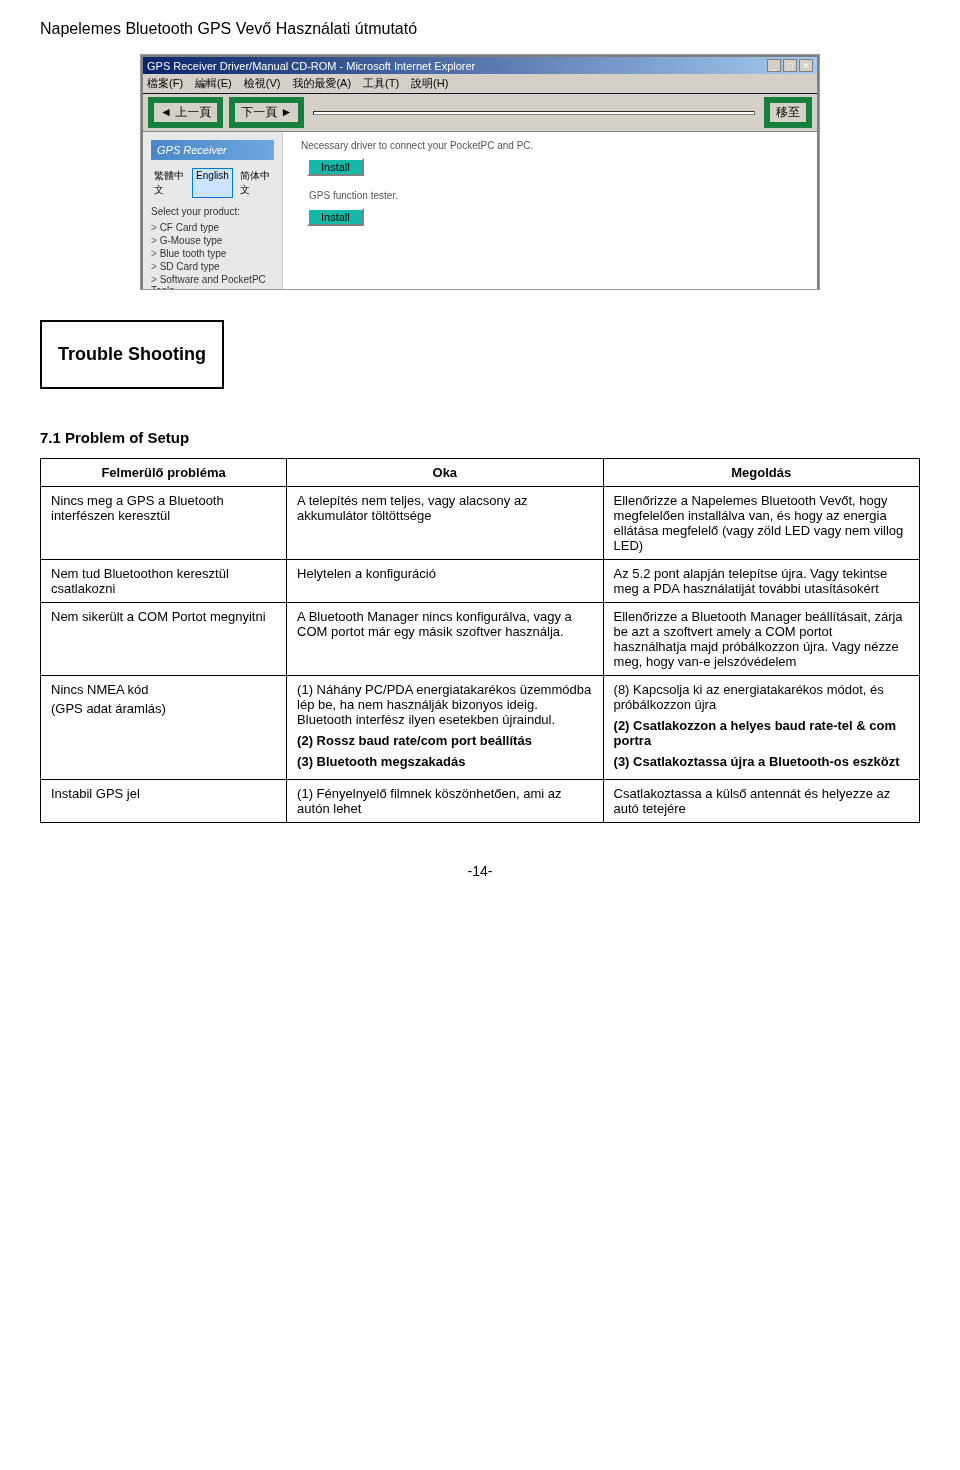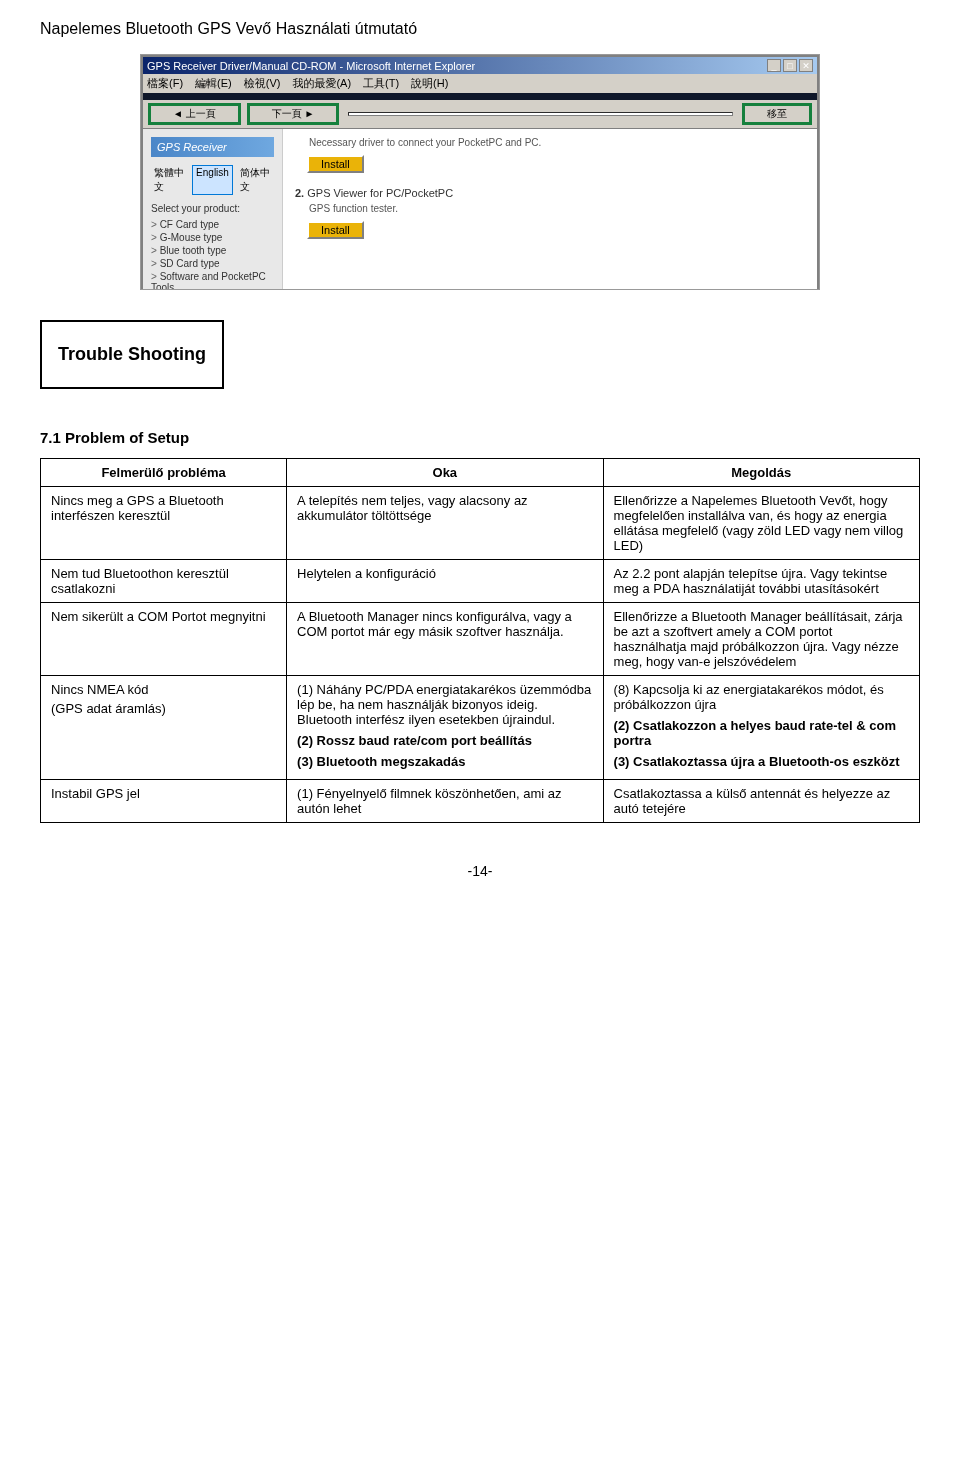--- a/index.html
+++ b/index.html
@@ -66,21 +66,21 @@
       display: flex;
       align-items: center;
       justify-content: center;
       cursor: pointer;
     }
 
     .ie-menubar {
       background: #d4d0c8;
       padding: 2px 4px;
       font-size: 11px;
-      border-bottom: 7px solid #0f172a;
+      border-bottom: 1px solid #0f172a;
       display: flex;
       gap: 12px;
       color: #000;
     }
 
     .ie-toolbar {
       background: #d4d0c8;
       padding: 2px 4px;
       border-bottom: 1px solid #808080;
       display: flex;
@@ -147,21 +147,21 @@
       background: #fff;
     }
 
     .ie-main p {
       margin-bottom: 4px;
       color: #333;
     }
 
     .ie-install-btn {
       display: inline-block;
-      background: #eab308;
+      background: #14b8a6;
       border: 2px solid;
       border-color: #fff #808080 #808080 #fff;
       padding: 1px 12px;
       font-size: 11px;
       margin: 3px 8px 8px 12px;
       cursor: pointer;
     }
 
     .ie-statusbar {
       background: #d4d0c8;
@@ -215,23 +215,23 @@
     }
 
     .page-footer {
       text-align: center;
       margin-top: 40px;
       font-size: 14px;
     }
 
     .ie-nav-btn {
       background: #d4d0c8;
-      border: 3px solid #15803d;
-      padding: 1px 22px;
-      font-size: 10px;
+      border: 6px solid #15803d;
+      padding: 1px 6px;
+      font-size: 12px;
       margin: 1px;
     }
   </style>
 </head>
 <body>
 
 <h1 class="page-title">Napelemes Bluetooth GPS Vevő Használati útmutató</h1>
 
 <div class="screenshot-box">
   <div class="ie-window">
@@ -267,25 +267,24 @@
         </div>
         <div style="font-size:10px; margin-bottom:4px; color:#333;">Select your product:</div>
         <div class="ie-sidebar-item">CF Card type</div>
         <div class="ie-sidebar-item">G-Mouse type</div>
         <div class="ie-sidebar-item">Blue tooth type</div>
         <div class="ie-sidebar-item">SD Card type</div>
         <div class="ie-sidebar-item">Software and PocketPC Tools</div>
       </div>
       <div class="ie-main">
         <div style="margin-bottom:6px;">
-          <p style="margin-left:14px; color:#555; font-size:10px;">Necessary driver to connect your PocketPC and PC.</p>
+          <p style="margin-left:6px; color:#555; font-size:10px;">Necessary driver to connect your PocketPC and PC.</p>
           <div class="ie-install-btn">Install</div>
         </div>
         <div>
-          <p><strong>2.</strong> GPS Viewer for PC/PocketPC</p>
           <p style="margin-left:14px; color:#555; font-size:10px;">GPS function tester.</p>
           <div class="ie-install-btn">Install</div>
         </div>
       </div>
     </div>
     <div class="ie-statusbar">
       <span>完成</span>
       <span>網際網路</span>
     </div>
   </div>
@@ -320,21 +319,21 @@
     </tr>
 
     <tr>
       <td>
         <span>Nem tud Bluetoothon keresztül csatlakozni</span>
       </td>
       <td>
         <span>Helytelen a konfiguráció</span>
       </td>
       <td>
-        <span>Az 2.2 pont alapján telepítse újra. Vagy tekintse meg a PDA használatiját további utasításokért</span>
+        <span>Az 5.2 pont alapján telepítse újra. Vagy tekintse meg a PDA használatiját további utasításokért</span>
       </td>
     </tr>
 
     <tr>
       <td>
         <span>Nem sikerült a COM Portot megnyitni</span>
       </td>
       <td>
         <span>A Bluetooth Manager nincs konfigurálva, vagy a COM portot már egy másik szoftver használja.</span>
       </td>

